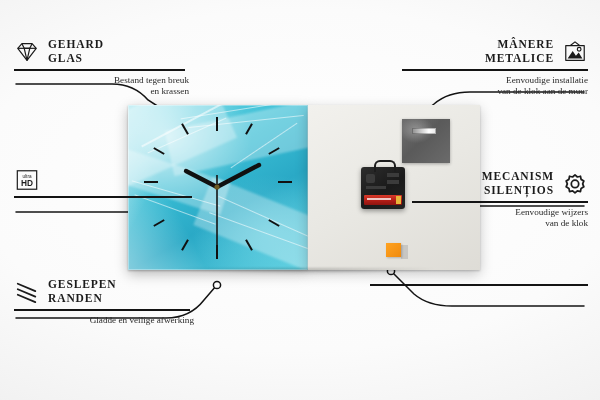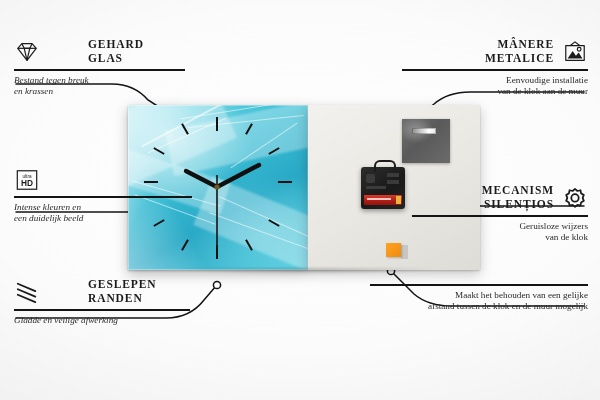--- a/index.html
+++ b/index.html
@@ -15,46 +15,45 @@
   }
 
   
   .feature{position:absolute;}
   .feat-head{display:flex;align-items:center;gap:8px;}
   .feat-title{
     font-family:"Liberation Serif", serif;
     font-weight:700;font-size:11.5px;letter-spacing:.9px;
     color:#1b1b1b;line-height:13.5px;text-transform:uppercase;
     white-space:pre-line;
-    margin-left:40px;
   }
   .feat-rule{height:1.6px;background:#141414;margin:4px 0 4px 0;}
   .feat-sub{
     font-family:"Liberation Serif", serif;
     font-size:9.2px;line-height:11.6px;color:#2a2a2a;
     white-space:pre-line;
   }
   .ic{width:26px;height:24px;flex:0 0 26px;display:block;}
   .left .feat-head{justify-content:flex-start;}
-  .left .feat-sub{text-align:left;font-style:italic;}
+  .left .feat-sub{text-align:right;}
   .right .feat-head{justify-content:flex-end;}
   .right .feat-title{text-align:right;}
   .right .feat-sub{text-align:right;}
 
   
   #f-glas{left:14px;top:38px;width:175px;}
   #f-glas .feat-rule{width:171px;}
   #f-print{left:14px;top:168px;width:182px;}
   #f-print .feat-rule{width:178px;}
   #f-edges{left:14px;top:278px;width:180px;}
   #f-edges .feat-rule{width:176px;}
 
   #f-hooks{right:12px;top:38px;width:190px;}
   #f-hooks .feat-rule{width:186px;margin-left:auto;}
-  #f-mech{right:12px;top:184px;width:180px;}
+  #f-mech{right:12px;top:170px;width:180px;}
   #f-mech .feat-rule{width:176px;margin-left:auto;}
   #f-spacer{right:12px;top:280px;width:222px;}
   #f-spacer .feat-rule{width:218px;margin-left:auto;}
 
   
   #lines{position:absolute;left:0;top:0;width:600px;height:400px;}
 
   
   #clock{
     position:absolute;left:128px;top:105px;width:180px;height:165px;
@@ -231,22 +230,20 @@
 
   <div class="feature left" id="f-print">
     <div class="feat-head">
       <svg class="ic" viewBox="0 0 28 26">
         <rect x="3.5" y="3" width="21" height="20" fill="none" stroke="#1b1b1b" stroke-width="1.3"></rect>
         <text x="14" y="11" font-family="Liberation Sans, sans-serif" font-size="5" text-anchor="middle" fill="#1b1b1b">ultra</text>
         <text x="14" y="20" font-family="Liberation Sans, sans-serif" font-size="9" font-weight="bold" text-anchor="middle" fill="#1b1b1b">HD</text>
       </svg>
     </div>
     <div class="feat-rule"></div>
-    <div class="feat-sub">Intense kleuren en
-een duidelijk beeld</div>
   </div>
 
   <div class="feature left" id="f-edges">
     <div class="feat-head">
       <svg class="ic" viewBox="0 0 28 26">
         <g stroke="#1b1b1b" stroke-width="1.9" fill="none" stroke-linecap="round">
           <path d="M4 4 L23 12"></path>
             <path d="M4 10 L23 18"></path>
             <path d="M4 16 L23 24"></path>
         </g>
@@ -283,23 +280,21 @@
       <svg class="ic" viewBox="0 0 28 26">
         <g fill="none" stroke="#1b1b1b" stroke-width="1.9" stroke-linejoin="round">
           <path d="M14 3.2 L16.6 5.4 L19.9 4.6 L20.6 8 L23.6 9.7 L22.3 12.9 L23.6 16.1
                    L20.6 17.8 L19.9 21.2 L16.6 20.4 L14 22.6 L11.4 20.4 L8.1 21.2
                    L7.4 17.8 L4.4 16.1 L5.7 12.9 L4.4 9.7 L7.4 8 L8.1 4.6 L11.4 5.4 Z"></path>
           <circle cx="14" cy="12.9" r="4"></circle>
         </g>
       </svg>
     </div>
     <div class="feat-rule"></div>
-    <div class="feat-sub">Geruisloze wijzers
+    <div class="feat-sub">Eenvoudige wijzers
 van de klok</div>
   </div>
 
   <div class="feature right" id="f-spacer">
     <div class="feat-rule"></div>
-    <div class="feat-sub">Maakt het behouden van een gelijke
-afstand tussen de klok en de muur mogelijk</div>
   </div>
 
 </div>
 
 </body></html>

